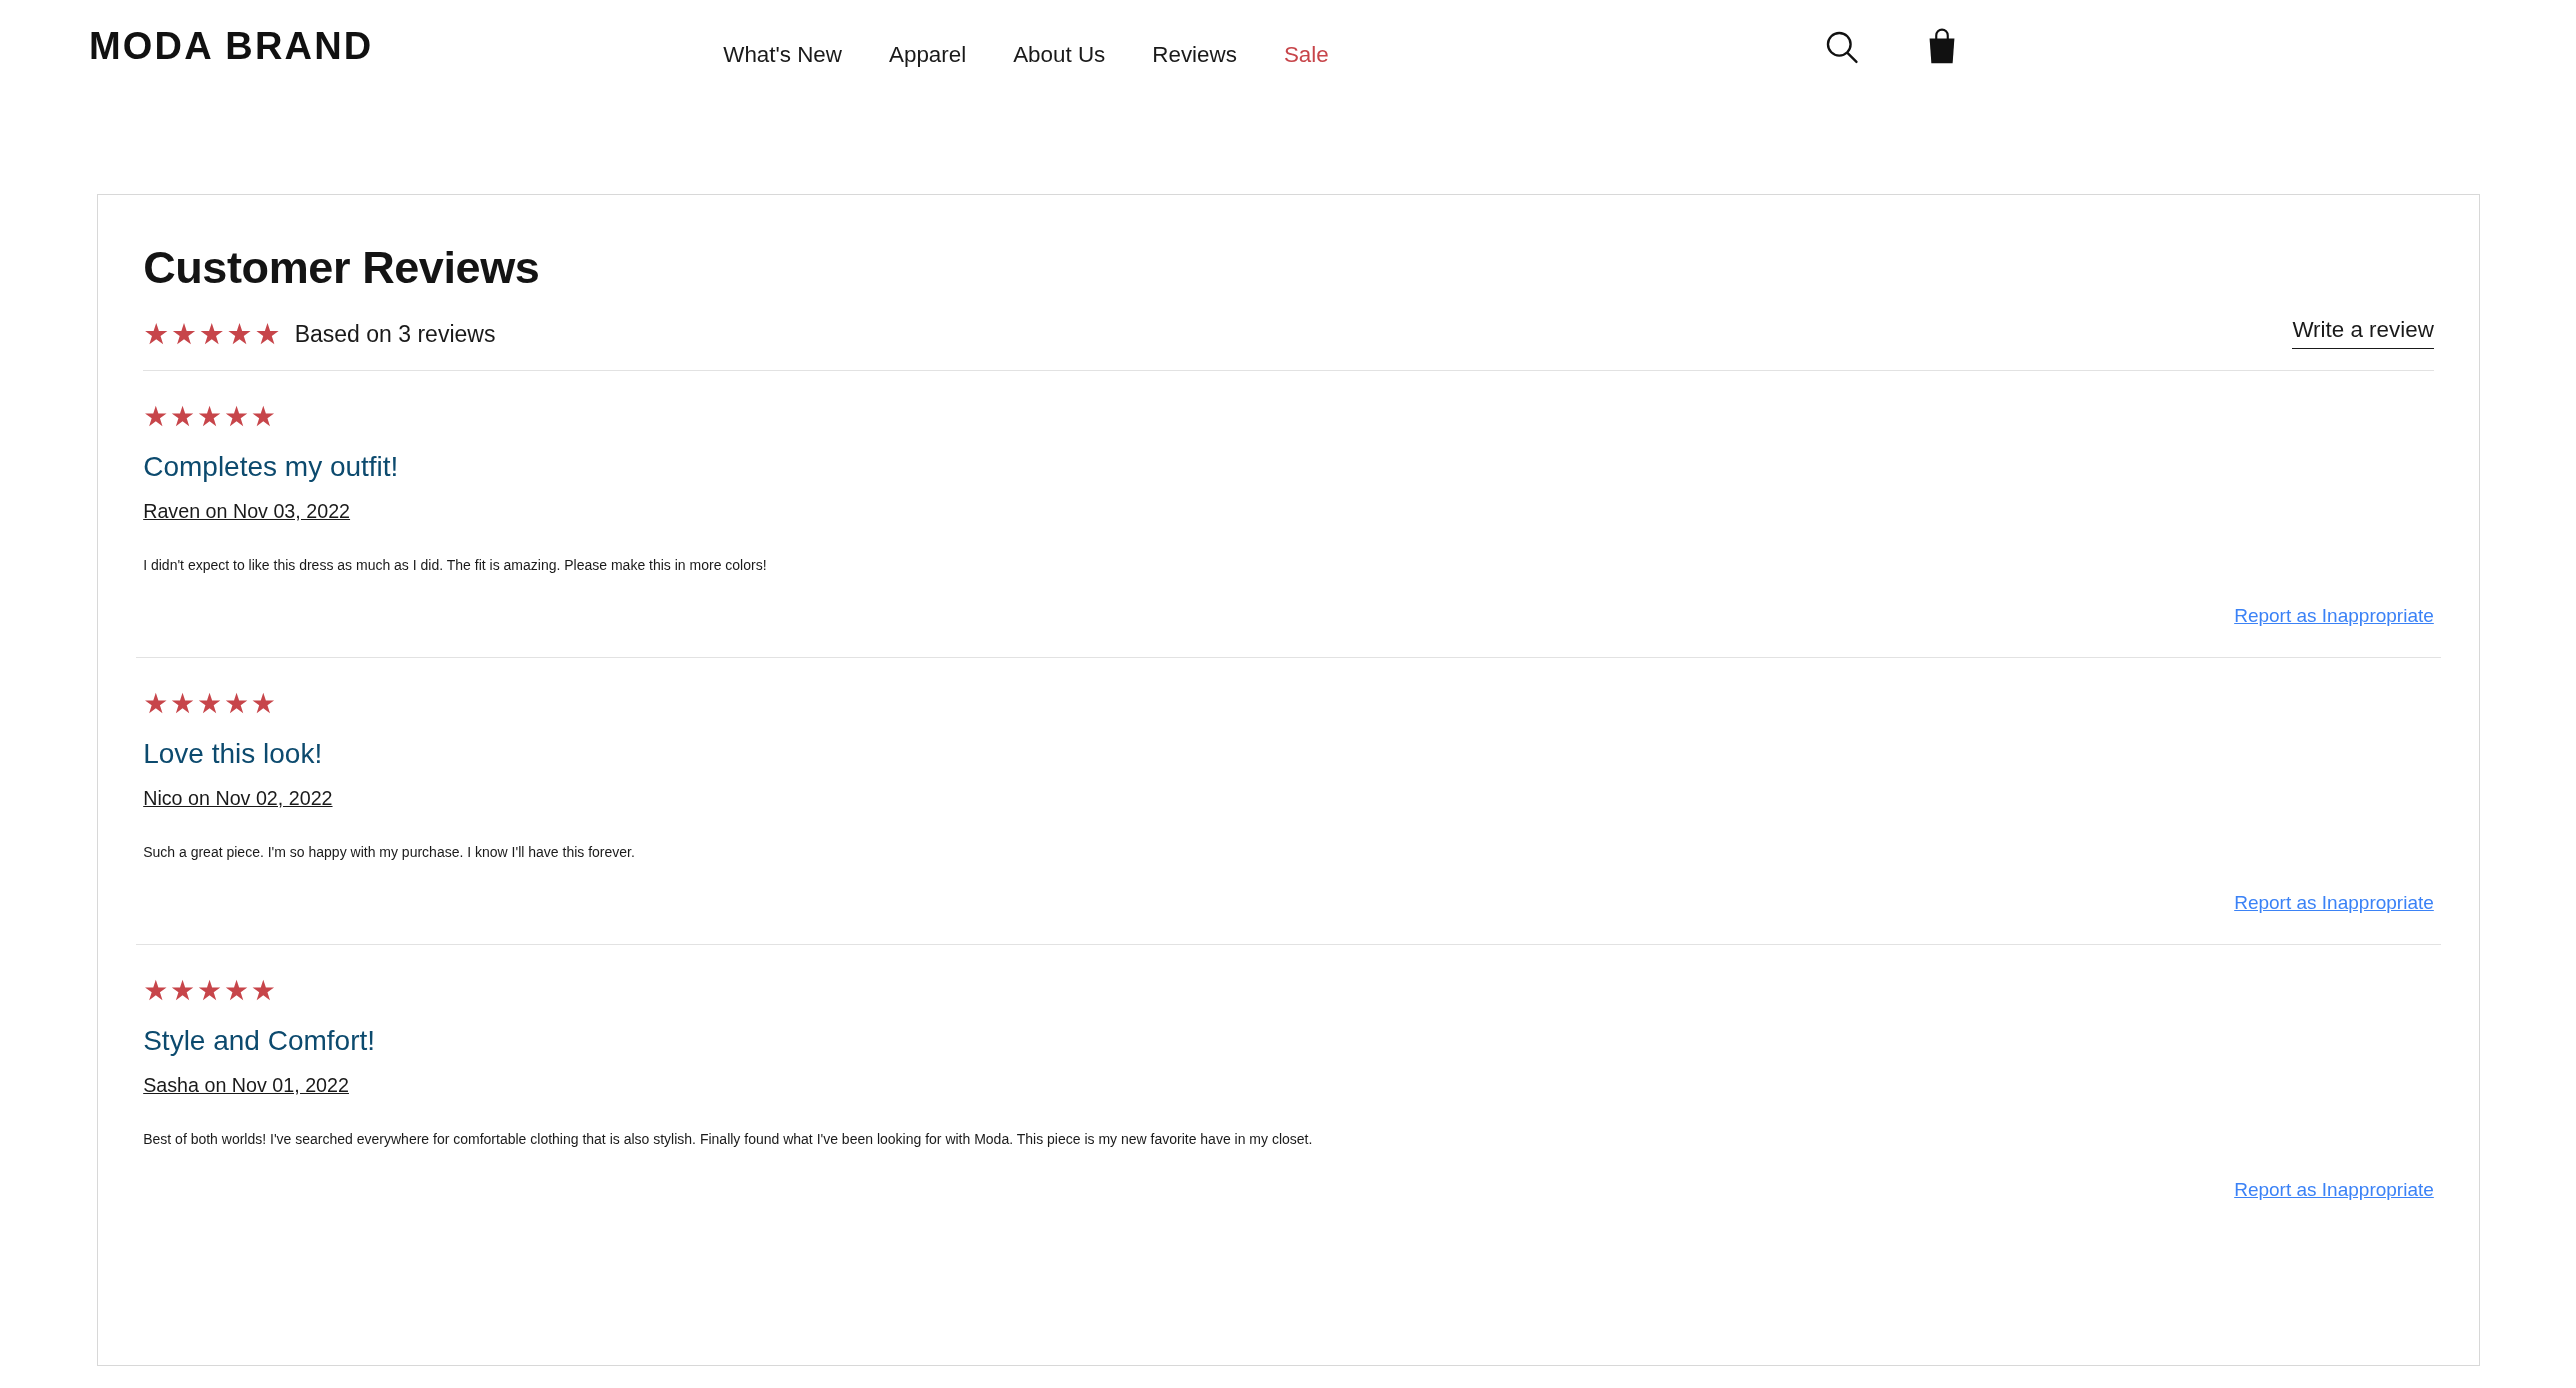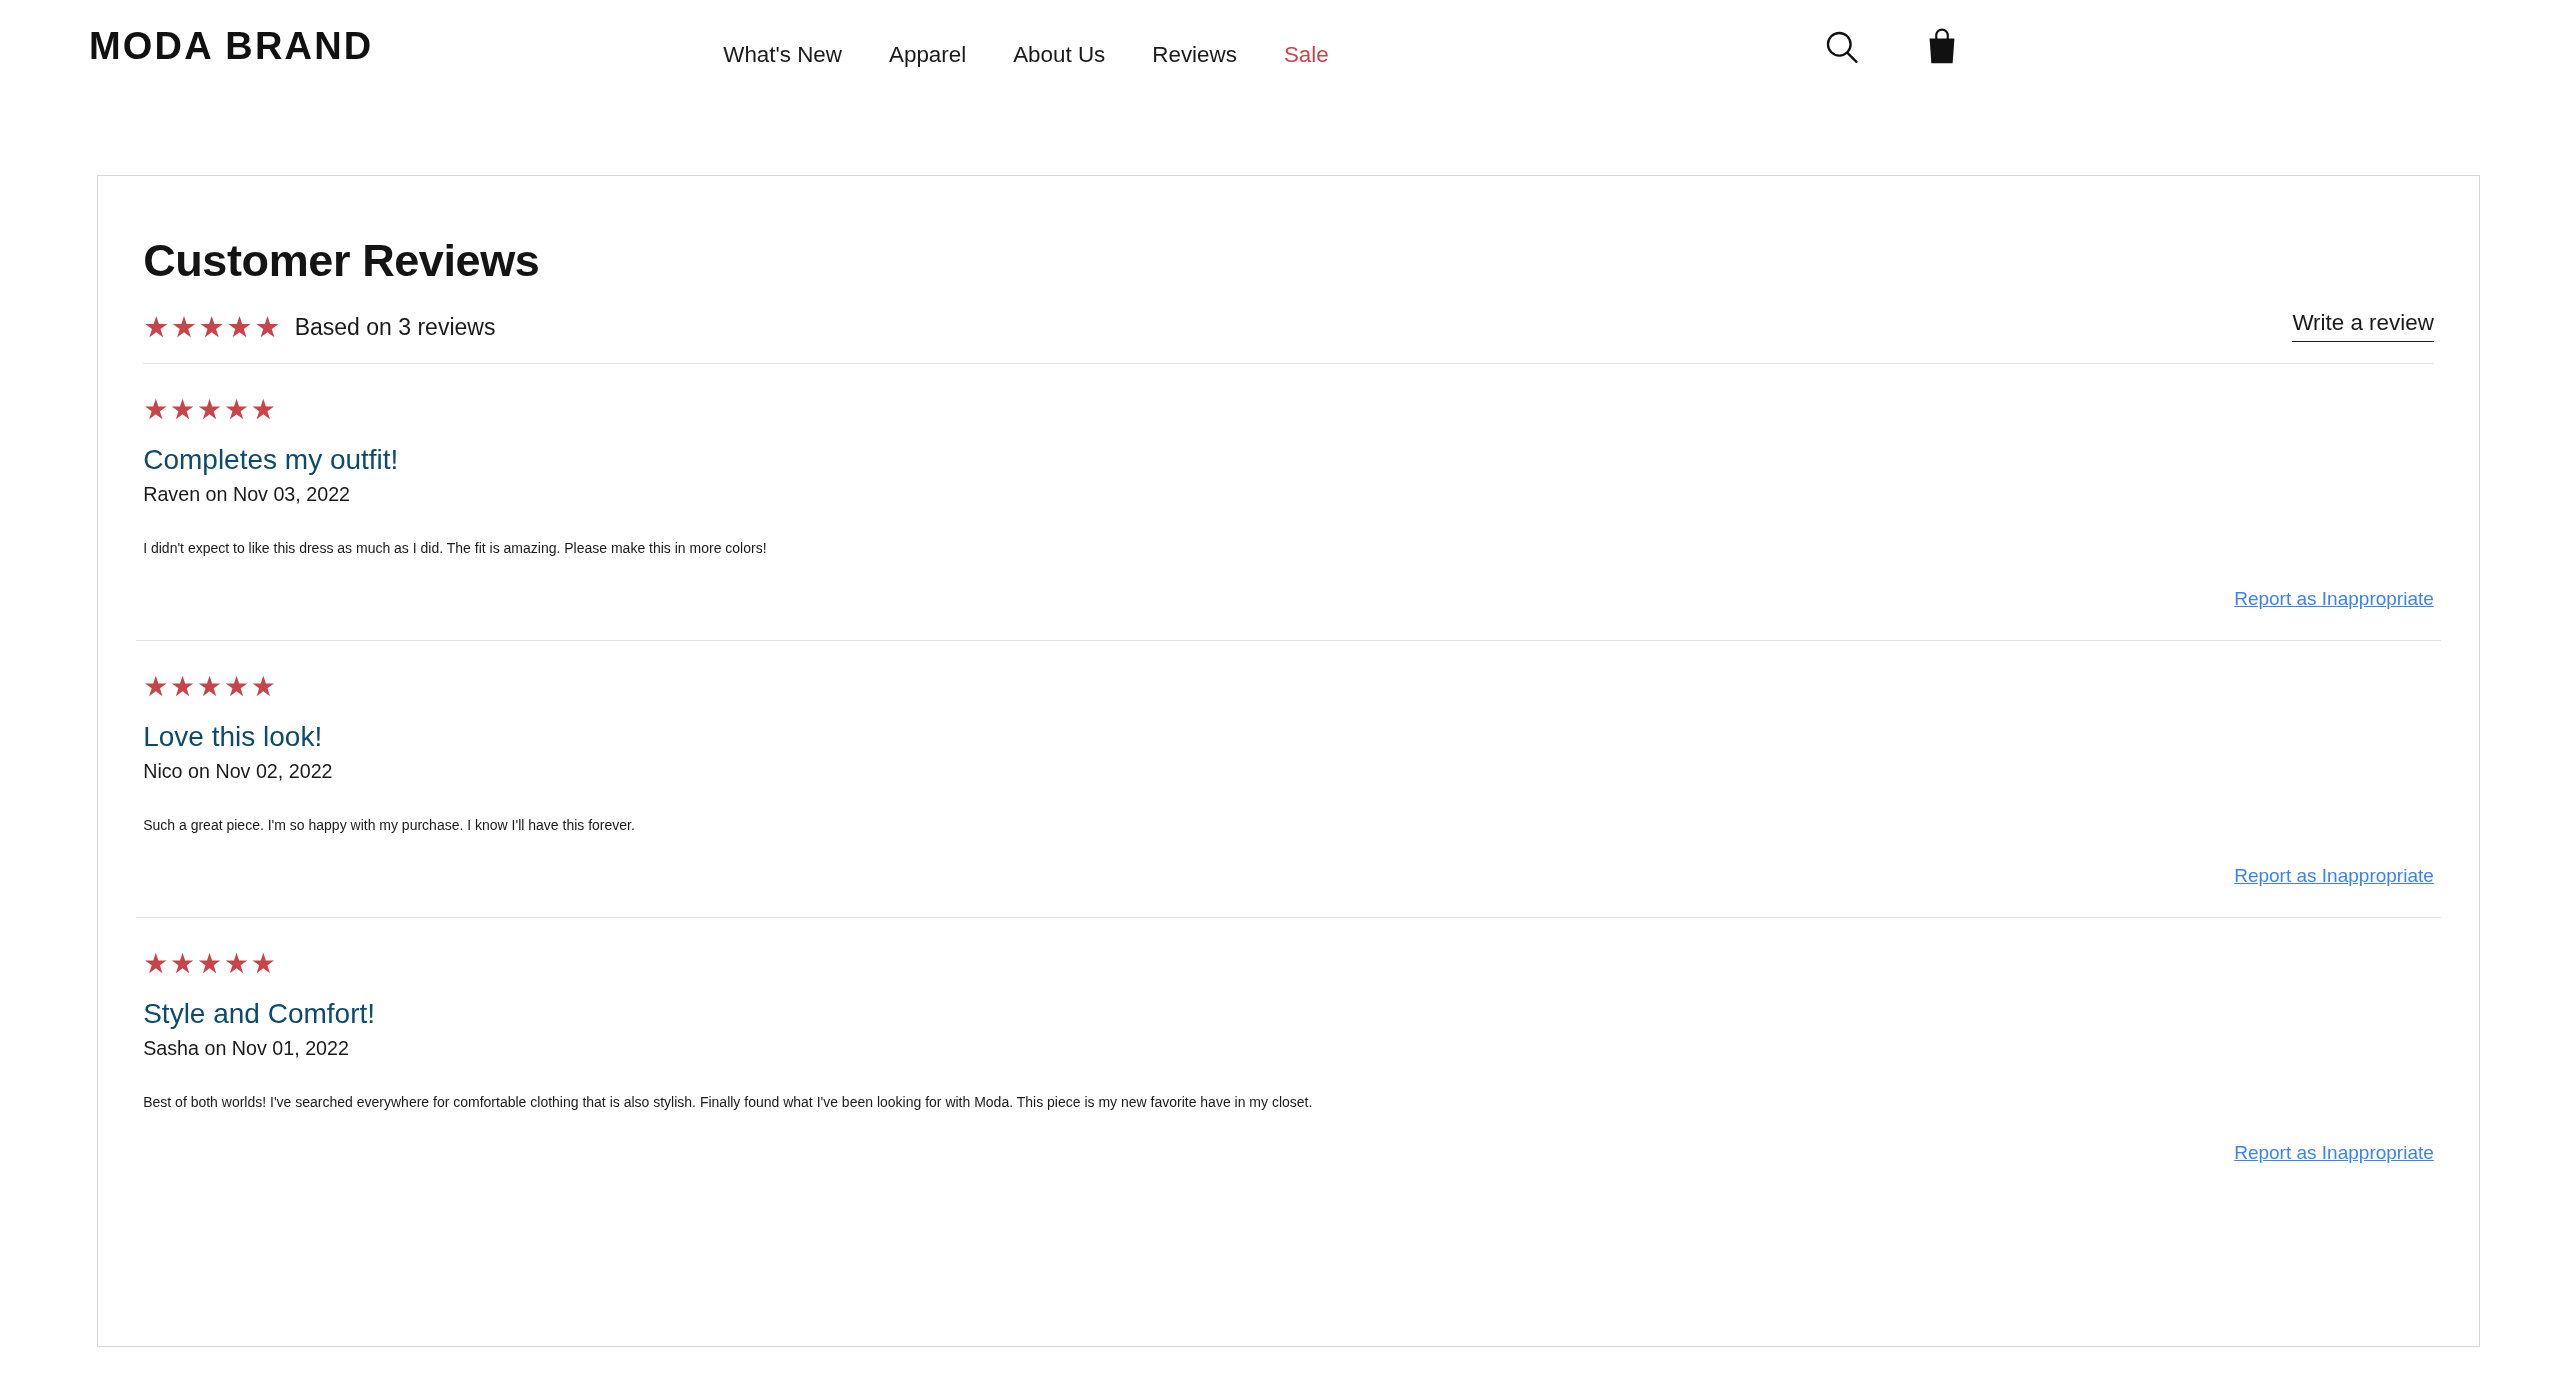--- a/index.html
+++ b/index.html
@@ -67,26 +67,26 @@
     background: none;
     border: none;
     padding: 0;
     cursor: pointer;
   }
 
   
   .reviews-card {
     position: absolute;
     left: 97px;
-    top: 175px;
+    top: 194px;
     width: 2383px;
     height: 1172px;
     border: 0.9px solid #d8d8d8;
     background: #fff;
-    padding: 16px 38px;
+    padding: 4px 38px;
   }
   .reviews-title {
     font-size: 45px;
     font-weight: 600;
     letter-spacing: -0.4px;
     margin: 43px 0 0 7.2px;
     color: #141414;
   }
   .summary-row {
     display: flex;
@@ -129,21 +129,22 @@
   .review:last-child { border-bottom: none; }
   .review-title {
     font-size: 28px;
     font-weight: 500;
     margin: 19.7px 0 0 0;
     color: #0c4a6e;
   }
   .review-meta {
     font-size: 19.7px;
     color: #1a1a1a;
-    margin-top: 7px;
+    margin-top: 17px;
+    text-decoration: underline;
   }
   .review-body {
     font-size: 14px;
     color: #1a1a1a;
     margin-top: 32px;
     line-height: 1.45;
   }
   .report-row {
     display: flex;
     justify-content: flex-end;

